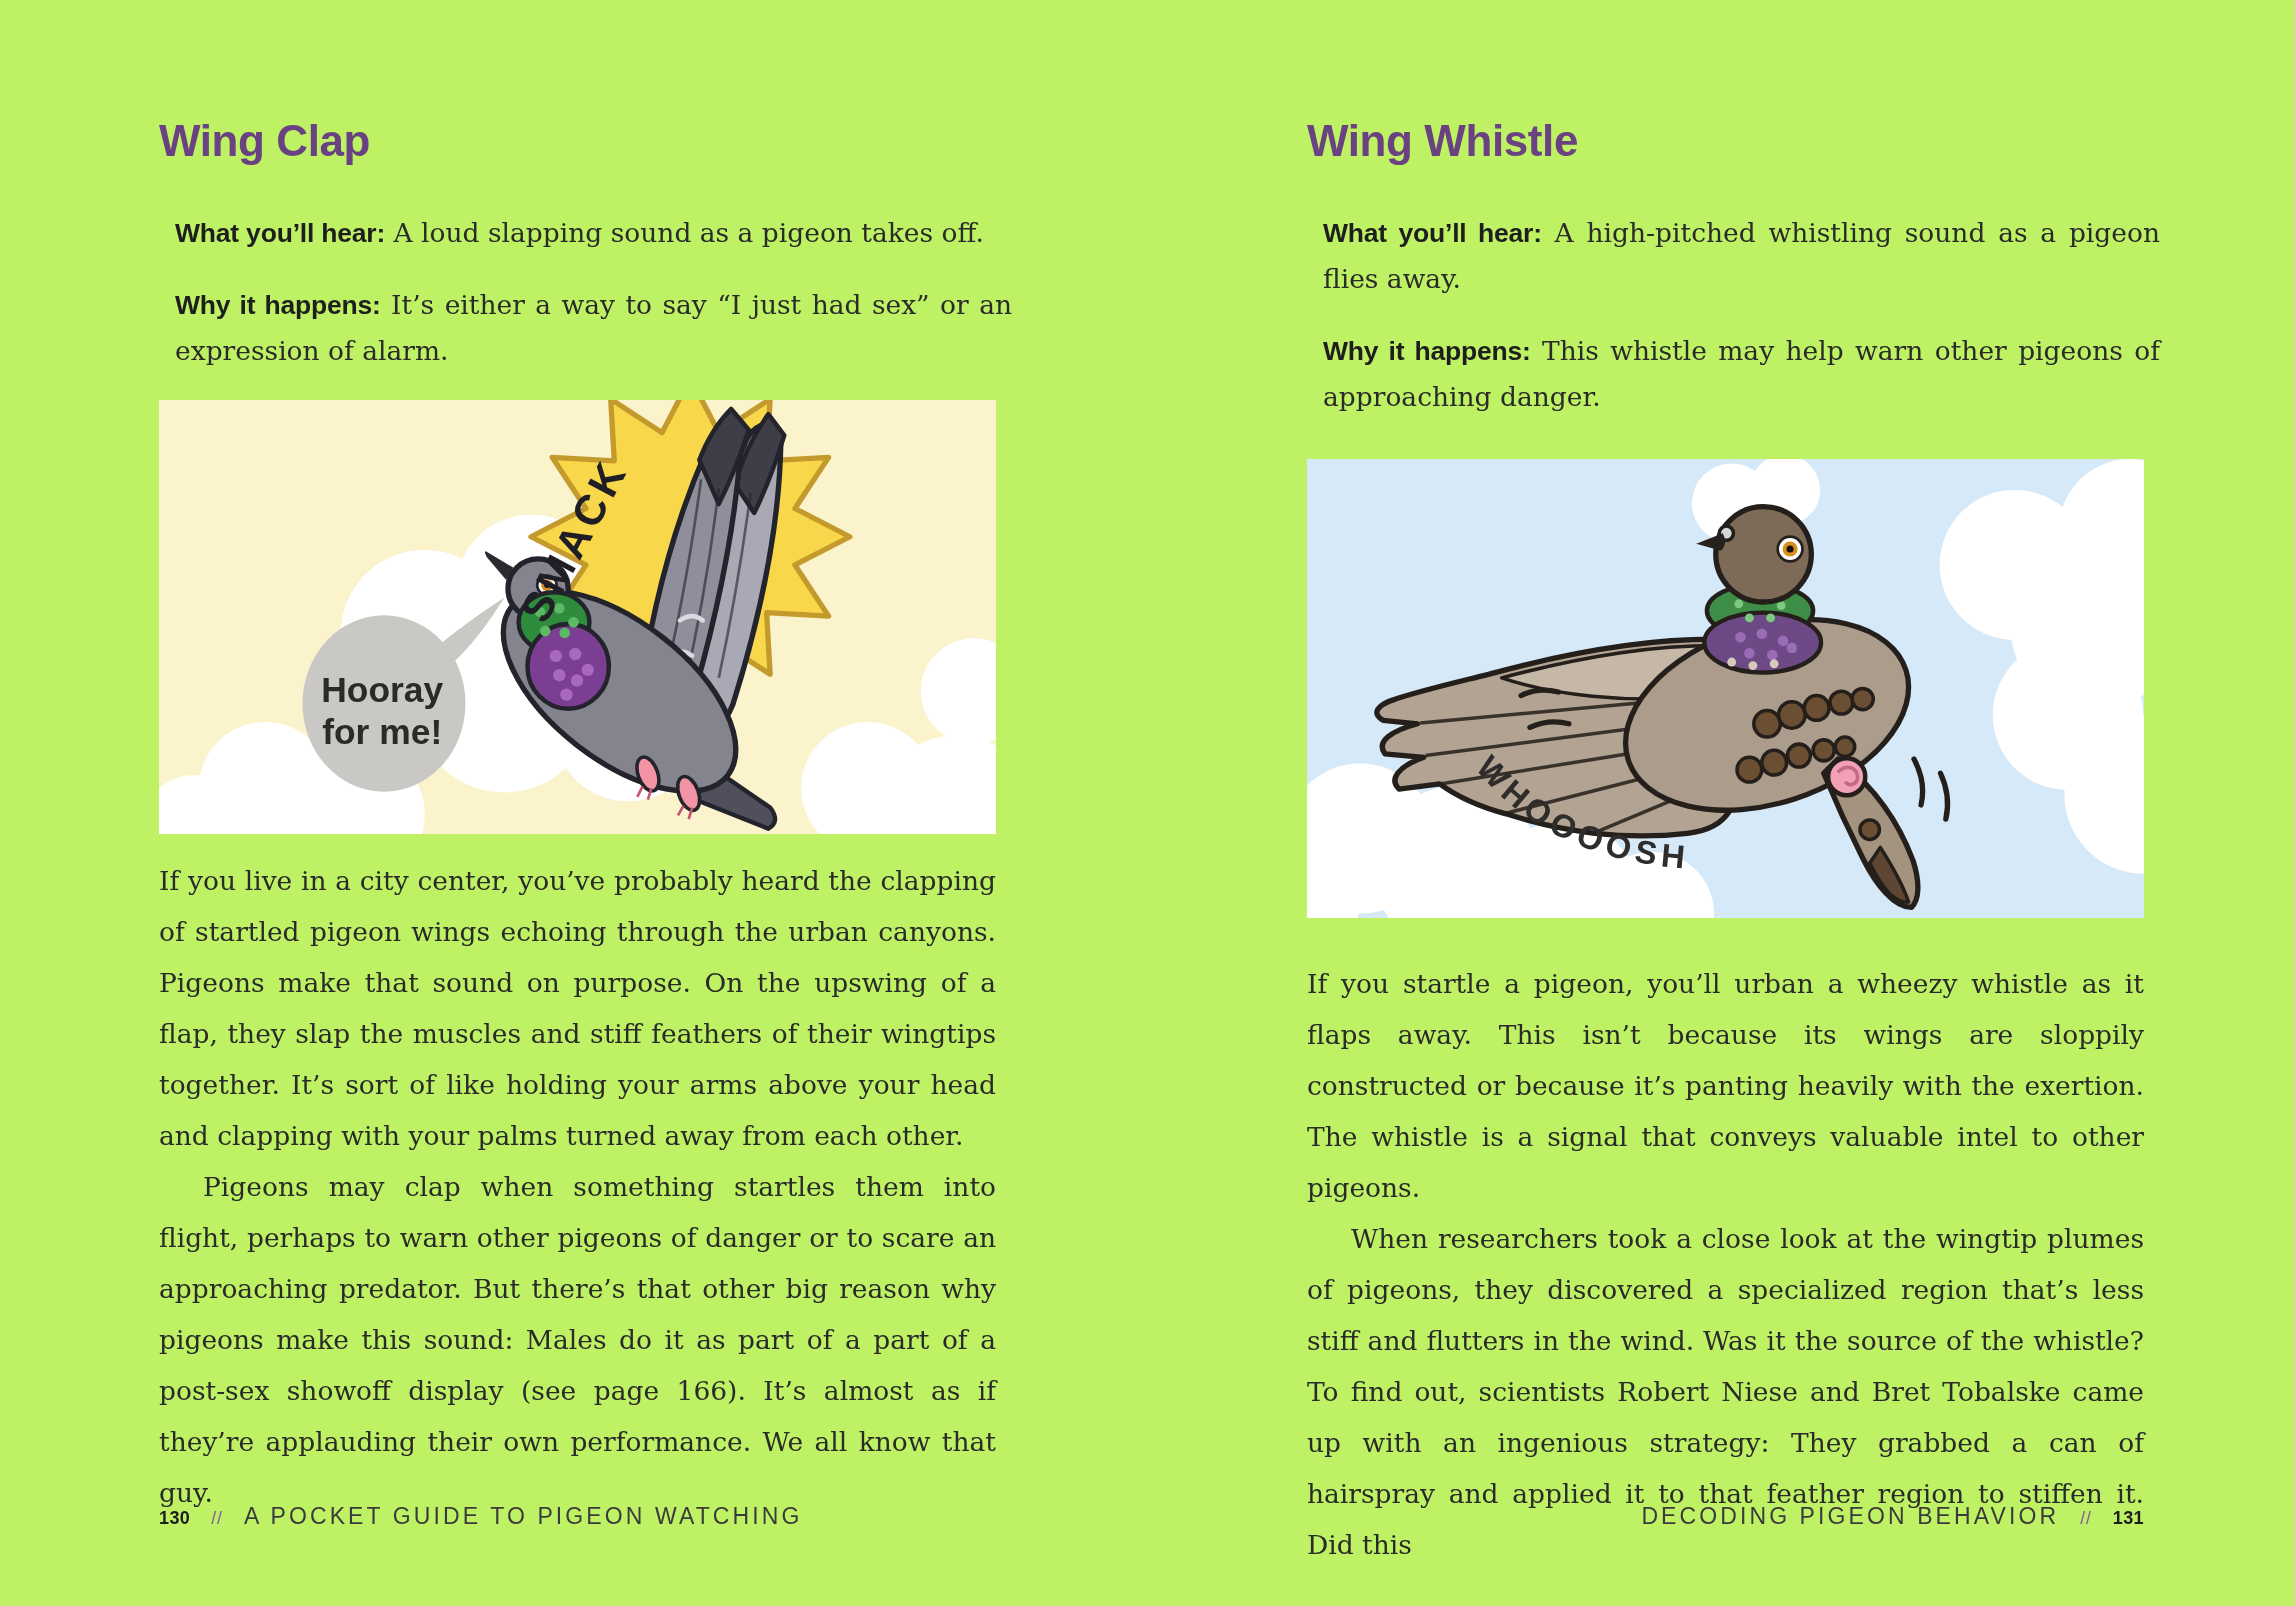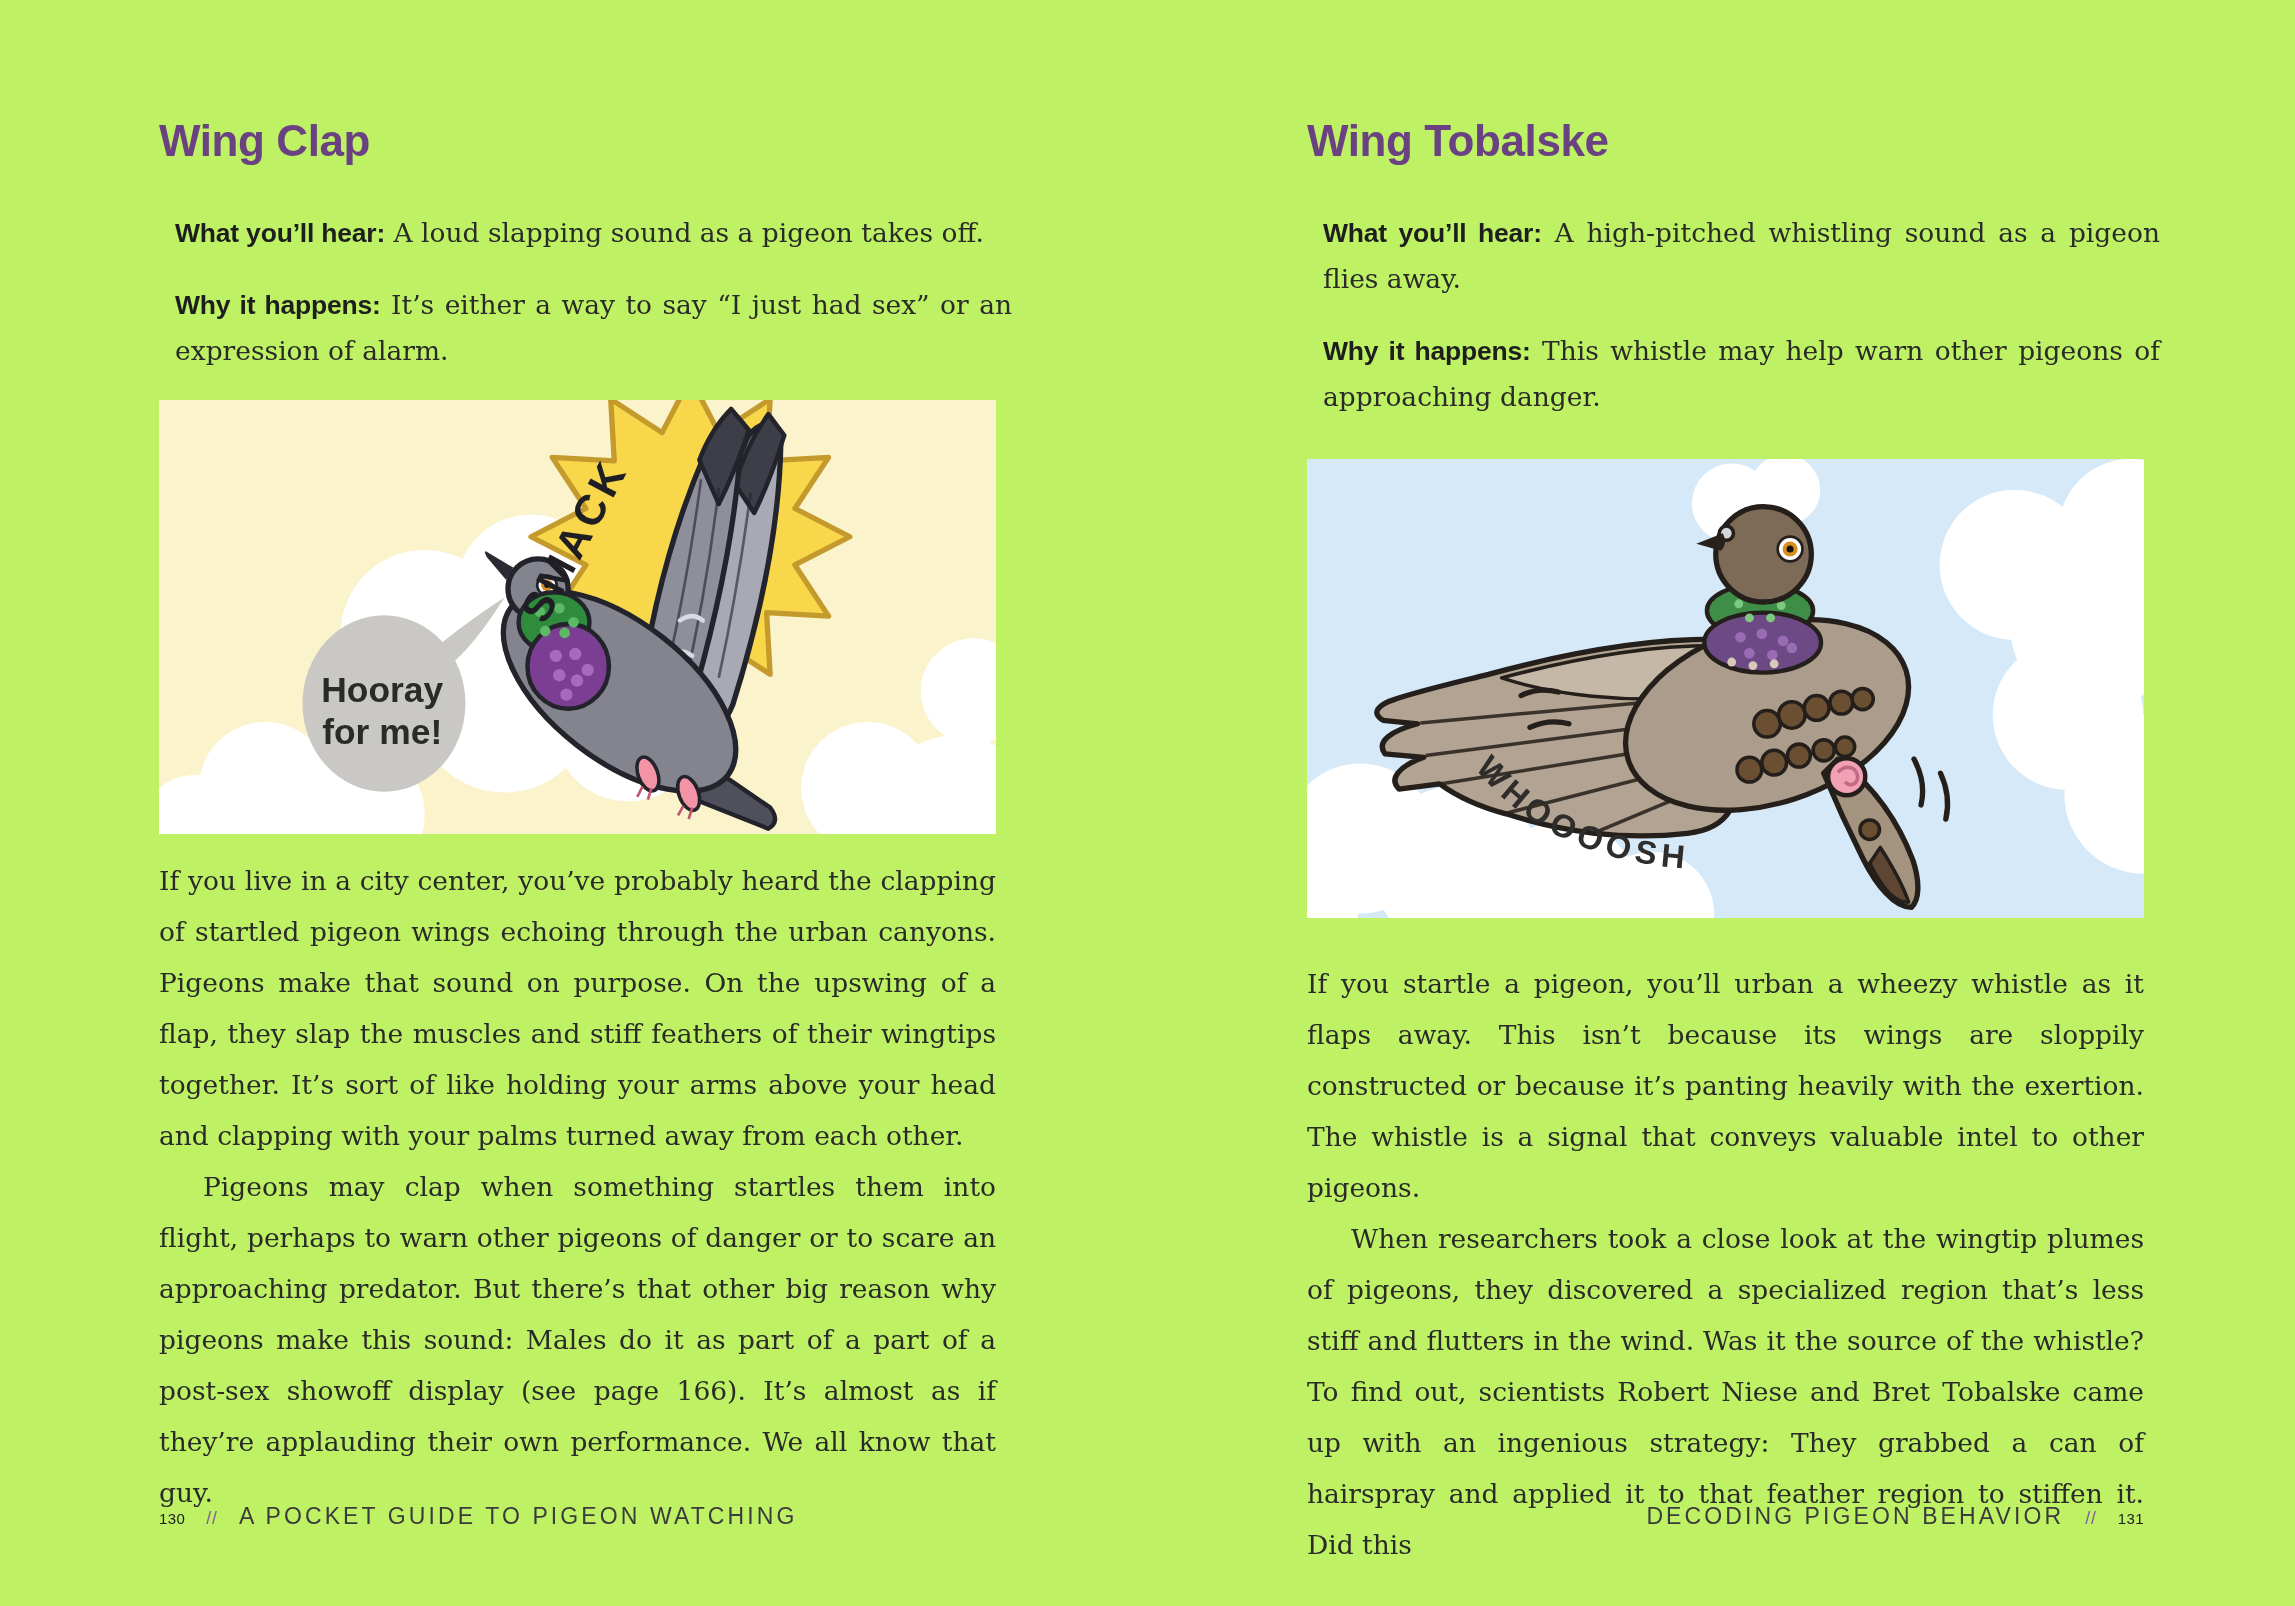--- a/index.html
+++ b/index.html
@@ -33,21 +33,21 @@
       color:#2A2A28;text-align:justify;}
   .page-left  .bodytext{top:855px;}
   .page-right .bodytext{top:958px;}
   .bodytext .para{margin:0;}
   .bodytext .para.indent{text-indent:44px;}
 
   .footer{position:absolute;top:1503px;display:flex;align-items:baseline;
       font-family:"Liberation Sans",sans-serif;color:#3B3B3B;white-space:nowrap;}
   .footer-left{left:159px;}
   .footer-right{right:152px;}
-  .footer .pagenum{font-weight:normal;font-size:15px;letter-spacing:0.4px;color:#1D1D1D;}
+  .footer .pagenum{font-weight:bold;font-size:18px;letter-spacing:0.4px;color:#1D1D1D;}
   .footer .slash{color:#7F5DA0;font-size:17.7px;margin:0 21px;letter-spacing:0.9px;}
   .footer .runtitle{font-size:23px;letter-spacing:3.1px;}
 
   .sfx-text{font-family:"Liberation Sans",sans-serif;font-weight:bold;}
 </style>
 </head>
 <body>
 
 <div class="spread">
 
@@ -159,21 +159,21 @@
 
     <div class="footer footer-left">
       <span class="pagenum">130</span>
       <span class="slash">//</span>
       <span class="runtitle">A POCKET GUIDE TO PIGEON WATCHING</span>
     </div>
   </section>
 
   <section class="page page-right">
 
-    <h2 class="section-heading">Wing Tobalske</h2>
+    <h2 class="section-heading">Wing Whistle</h2>
 
     <p class="lead lead-hear"><b>What you’ll hear:</b><span> A high-pitched whistling sound as a pigeon flies away.</span></p>
 
     <p class="lead lead-why"><b>Why it happens:</b><span> This whistle may help warn other pigeons of approaching danger.</span></p>
 
     <figure class="illo illo-right">
       <svg viewBox="0 0 946 520" preserveAspectRatio="none">
         <rect x="0" y="0" width="946" height="520" fill="#D5E9F8"></rect>
 
         <g fill="#FFFFFF">

